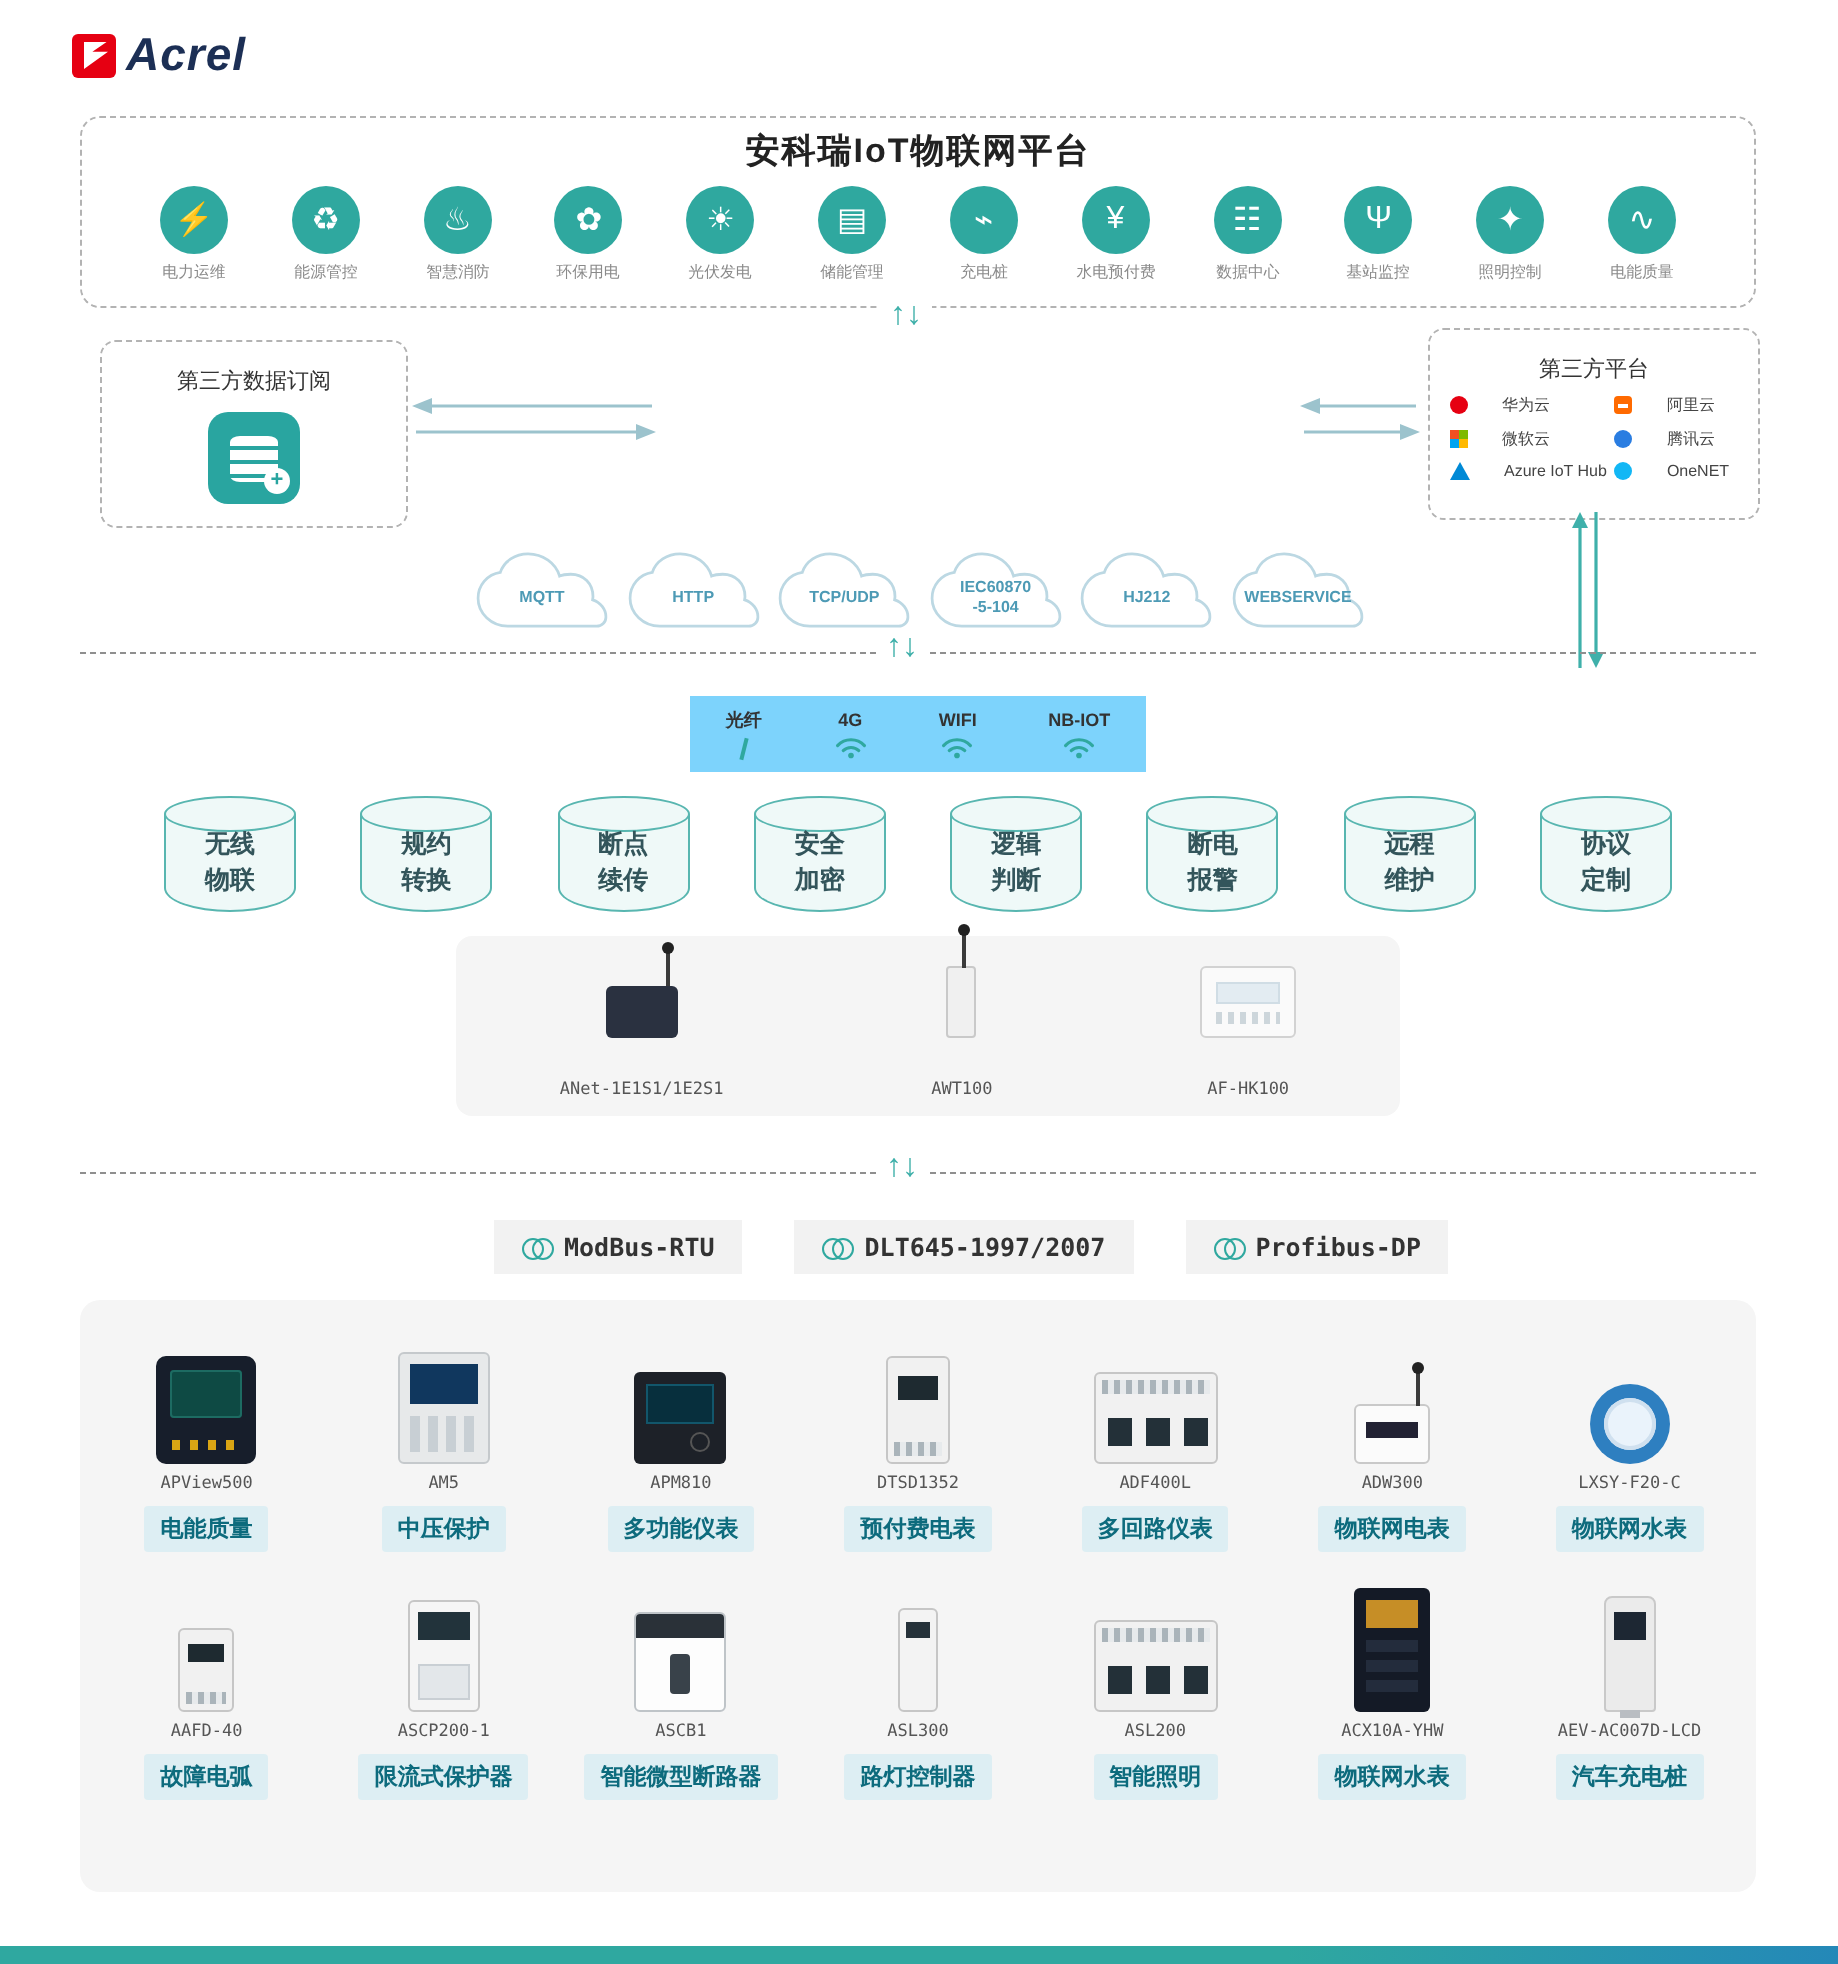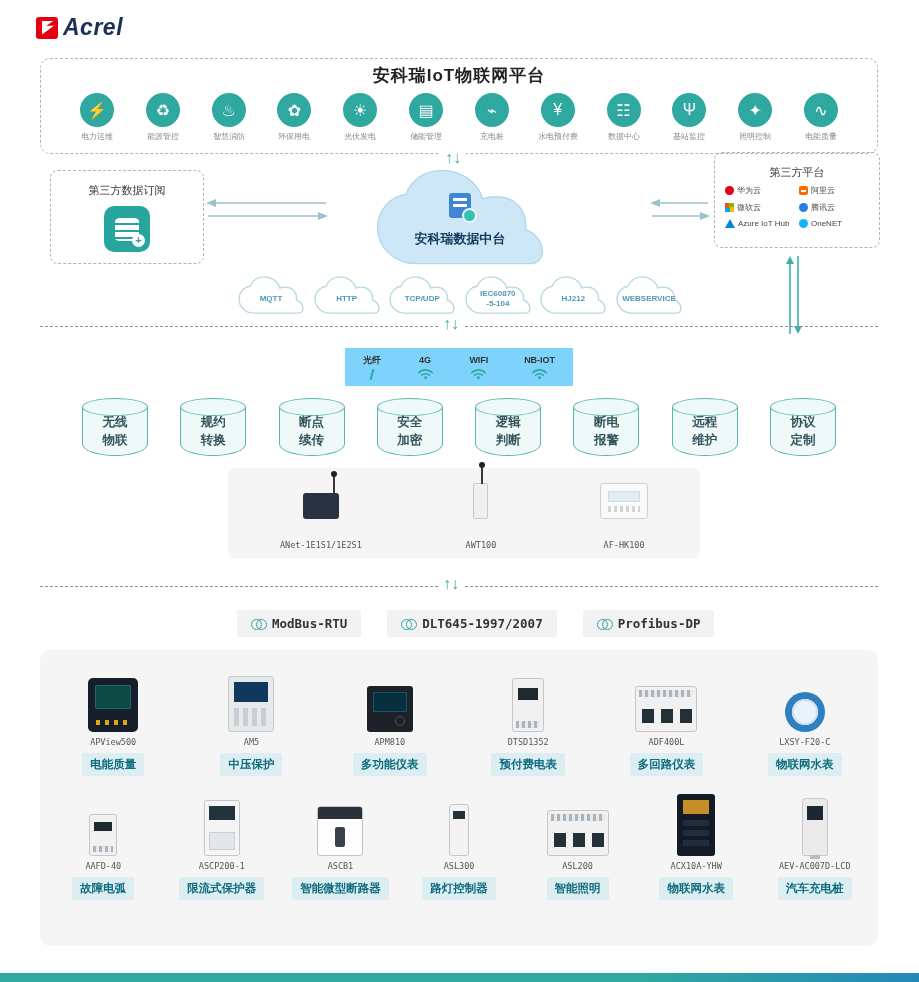--- a/index.html
+++ b/index.html
@@ -44,24 +44,24 @@
   .center-cloud { position:absolute; left:375px; top:168px; width:170px; height:100px; }
   .cloud-big { width:170px; height:98px; fill:#cde7f6; stroke:#b0d8ee; stroke-width:.6; }
   .server-icon { position:absolute; left:74px; top:25px; width:22px; height:25px; background:#3f86d3; border-radius:3px; }
   .server-icon::before { content:""; position:absolute; left:4px; right:4px; top:5px; height:3px; background:#fff;
     border-radius:1px; box-shadow:0 6px 0 #fff; }
   .server-icon::after { content:""; position:absolute; right:-6px; bottom:-5px; width:11px; height:11px;
     background:#35c2b0; border:2px solid #eaf4fb; border-radius:50%; }
   .center-cloud-label { position:absolute; left:0; right:0; top:62px; text-align:center;
     font-size:13px; font-weight:bold; color:#14395c; }
 
-  .rightbox { position:absolute; left:714px; top:152px; width:166px; height:96px;
+  .rightbox { position:absolute; left:714px; top:164px; width:166px; height:96px;
     border:1px dashed #b3b3b3; border-radius:8px; }
   .vendors { display:grid; grid-template-columns:1fr 1fr; gap:6px 4px; padding:5px 10px 0; }
-  .vendor { display:flex; align-items:center; gap:3px; font-size:8px; color:#444; white-space:nowrap; }
+  .vendor { display:flex; align-items:center; gap:17px; font-size:8px; color:#444; white-space:nowrap; }
   .vicon { width:9px; height:9px; flex:none; display:inline-block; }
   .v-huawei { background:#e60012; border-radius:50%; }
   .v-ali { background:#ff6a00; border-radius:2px; position:relative; }
   .v-ali::after { content:""; position:absolute; left:2px; right:2px; top:4px; height:1.5px; background:#fff; }
   .v-ms { background:conic-gradient(#7fba00 0 25%,#ffb900 0 50%,#00a4ef 0 75%,#f25022 0); }
   .v-tencent { background:#2a7de1; border-radius:50%; }
   .v-azure { width:0; height:0; border-left:5px solid transparent; border-right:5px solid transparent;
     border-bottom:9px solid #0089d6; }
   .v-onenet { background:#12b7f5; border-radius:50%; }
 
@@ -113,21 +113,21 @@
   .ant { position:absolute; right:4px; top:-18px; width:2px; height:18px; background:#3a3a3a; }
   .ant::before { content:""; position:absolute; top:-4px; left:-2px; width:6px; height:6px; background:#222; border-radius:50%; }
   .g-anet { width:36px; height:26px; background:#2a3140; border-radius:3px; position:relative; }
   .g-awt { width:15px; height:36px; background:#f0f0f0; border:1px solid #c9c9c9; border-radius:2px; position:relative; }
   .g-hk { width:48px; height:36px; background:#fafafa; border:1px solid #d2d2d2; border-radius:3px; position:relative; }
   .g-hk::before { content:""; position:absolute; left:7px; right:7px; top:7px; height:9px; background:#e3ecf2; border:1px solid #d0dde5; }
   .g-hk::after { content:""; position:absolute; left:7px; right:7px; bottom:6px; height:6px;
     background:repeating-linear-gradient(90deg,#cdd6db 0 3px,transparent 3px 6px); }
 
   
-  .proto-pills { position:absolute; left:237px; top:610px; display:flex; gap:26px;text-align:right; }
+  .proto-pills { position:absolute; left:247px; top:610px; display:flex; gap:26px;text-align:right; }
   .pill { background:#f2f2f2; padding:6px 14px; display:flex; align-items:center; gap:7px;
     font-family:"DejaVu Sans Mono", monospace; font-size:12.5px; font-weight:bold; color:#333; white-space:nowrap; }
   .link-icon { position:relative; width:14px; height:9px; display:inline-block; }
   .link-icon::before, .link-icon::after { content:""; position:absolute; top:0; width:9px; height:9px;
     border:1.5px solid #2fa89f; border-radius:50%; }
   .link-icon::before { left:0; } .link-icon::after { left:5px; }
 
   
   .devices { position:absolute; left:40px; top:650px; width:838px; height:296px; background:#f5f5f5;
     border-radius:10px; padding:16px 4px 0; }
@@ -299,27 +299,20 @@
     </div>
   </div>
 
   <svg class="h-arrows arrows-left" width="122" height="26" viewBox="0 0 122 26">
     <line x1="10" y1="6" x2="120" y2="6"></line>
       <polygon points="0,6 10,2 10,10"></polygon>
     <line x1="2" y1="19" x2="112" y2="19"></line>
       <polygon points="122,19 112,15 112,23"></polygon>
   </svg>
 
-  <div class="center-cloud">
-    <svg class="cloud-big" viewBox="0 0 71 41">
-        <use href="#cloud-shape"></use>
-      </svg>
-    <div class="server-icon"></div>
-    <div class="center-cloud-label">安科瑞数据中台</div>
-  </div>
 
   <svg class="h-arrows arrows-right" width="60" height="26" viewBox="0 0 60 26">
     <line x1="10" y1="6" x2="58" y2="6"></line>
       <polygon points="0,6 10,2 10,10"></polygon>
     <line x1="2" y1="19" x2="50" y2="19"></line>
       <polygon points="60,19 50,15 50,23"></polygon>
   </svg>
 
   <div class="rightbox">
     <div class="box-title" style="text-align:center">第三方平台</div>
@@ -564,20 +557,29 @@
       </div>
       <div class="dev">
         <div class="dev-img-wrap">
             <div class="d-dinwide"></div>
           </div>
         <div class="dev-model">ADF400L</div>
         <div class="chip">多回路仪表</div>
       </div>
       <div class="dev">
         <div class="dev-img-wrap">
+            <div class="d-adw">
+              <i class="ant"></i>
+            </div>
+          </div>
+        <div class="dev-model">ADW300</div>
+        <div class="chip">物联网电表</div>
+      </div>
+      <div class="dev">
+        <div class="dev-img-wrap">
             <div class="d-water"></div>
           </div>
         <div class="dev-model">LXSY-F20-C</div>
         <div class="chip">物联网水表</div>
       </div>
     </div>
 
     <div class="dev-row dev-row2">
       <div class="dev">
         <div class="dev-img-wrap">

